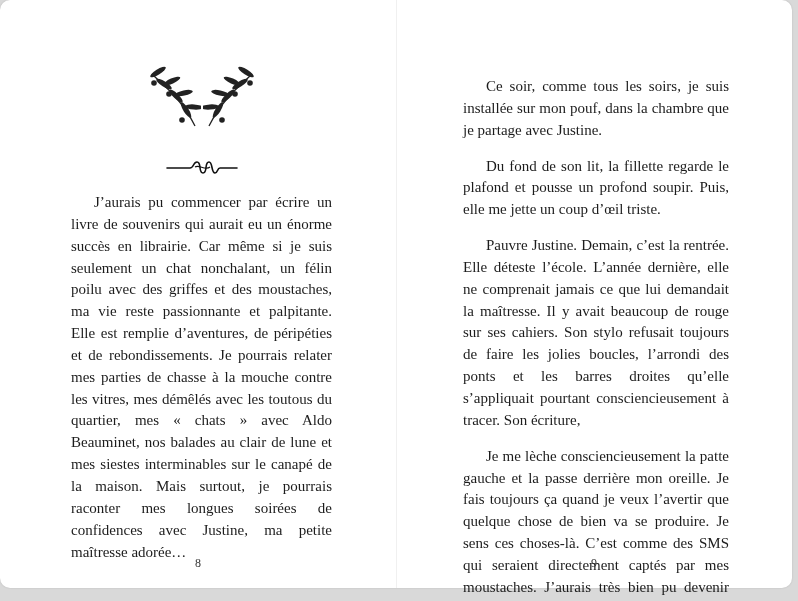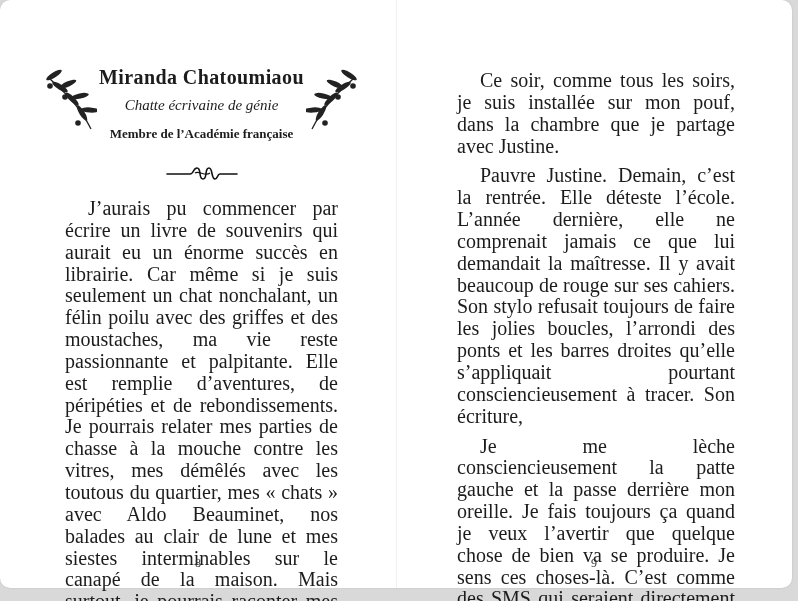--- a/index.html
+++ b/index.html
@@ -50,22 +50,22 @@
   }
 
   .divider{
     text-align:center;
     margin:22px 0 16px 0;
     line-height:0;
   }
 
   
   .body-text p{
-    margin:8px;
-    font-size:20px;
+    margin:14px;
+    font-size:15px;
     line-height:21.85px;
     text-align:justify;
     text-indent:23px;
     hyphens:auto;
     -webkit-hyphens:auto;
   }
   .page-number{
     position:absolute;bottom:17px;left:0;right:0;
     text-align:center;font-size:12px;color:#333;
   }
@@ -90,25 +90,20 @@
             <ellipse class="leaf" cx="29" cy="30" rx="9" ry="2.6" transform="rotate(44 29 30)"></ellipse>
             <ellipse class="leaf" cx="37" cy="27" rx="9" ry="2.6" transform="rotate(-12 37 27)"></ellipse>
             <ellipse class="leaf" cx="39" cy="44" rx="9" ry="2.6" transform="rotate(58 39 44)"></ellipse>
             <ellipse class="leaf" cx="47" cy="41" rx="9" ry="2.6" transform="rotate(4 47 41)"></ellipse>
             <circle class="berry" cx="7" cy="17" r="2.8"></circle>
             <circle class="berry" cx="22" cy="28" r="2.8"></circle>
             <circle class="berry" cx="35" cy="54" r="2.8"></circle>
           </svg>
         </div>
 
-        <div class="header-text">
-          <h1 class="author-name">Miranda Chatoumiaou</h1>
-          <div class="author-subtitle">Chatte écrivaine de génie</div>
-          <div class="author-affiliation">Membre de l’Académie française</div>
-        </div>
 
         <div class="branch branch-right">
           <svg width="54" height="66" viewBox="0 0 54 66" aria-hidden="true">
             <path class="ink" d="M5 8 C 17 20, 34 32, 48 60"></path>
             <ellipse class="leaf" cx="11" cy="6" rx="9" ry="2.6" transform="rotate(-32 11 6)"></ellipse>
             <ellipse class="leaf" cx="17" cy="18" rx="9" ry="2.6" transform="rotate(32 17 18)"></ellipse>
             <ellipse class="leaf" cx="25" cy="15" rx="9" ry="2.6" transform="rotate(-24 25 15)"></ellipse>
             <ellipse class="leaf" cx="29" cy="30" rx="9" ry="2.6" transform="rotate(44 29 30)"></ellipse>
             <ellipse class="leaf" cx="37" cy="27" rx="9" ry="2.6" transform="rotate(-12 37 27)"></ellipse>
             <ellipse class="leaf" cx="39" cy="44" rx="9" ry="2.6" transform="rotate(58 39 44)"></ellipse>
@@ -130,20 +125,21 @@
       <div class="body-text">
         <p>J’aurais pu commencer par écrire un livre de souvenirs qui aurait eu un énorme succès en librairie. Car même si je suis seulement un chat nonchalant, un félin poilu avec des griffes et des moustaches, ma vie reste passionnante et palpitante. Elle est remplie d’aventures, de péripéties et de rebondissements. Je pourrais relater mes parties de chasse à la mouche contre les vitres, mes démêlés avec les toutous du quartier, mes « chats » avec Aldo Beauminet, nos balades au clair de lune et mes siestes interminables sur le canapé de la maison. Mais surtout, je pourrais raconter mes longues soirées de confidences avec Justine, ma petite maîtresse adorée…</p>
       </div>
 
       <div class="page-number">8</div>
     </div>
 
     <div class="page page-right">
       <div class="body-text">
         <p>Ce soir, comme tous les soirs, je suis installée sur mon pouf, dans la chambre que je partage avec Justine.</p>
+        <p>Du fond de son lit, la fillette regarde le plafond et pousse un profond soupir. Puis, elle me jette un coup d’œil triste.</p>
         <p>Pauvre Justine. Demain, c’est la rentrée. Elle déteste l’école. L’année dernière, elle ne comprenait jamais ce que lui demandait la maîtresse. Il y avait beaucoup de rouge sur ses cahiers. Son stylo refusait toujours de faire les jolies boucles, l’arrondi des ponts et les barres droites qu’elle s’appliquait pourtant consciencieusement à tracer. Son écriture,</p>
         <p>Je me lèche consciencieusement la patte gauche et la passe derrière mon oreille. Je fais toujours ça quand je veux l’avertir que quelque chose de bien va se produire. Je sens ces choses-là. C’est comme des SMS qui seraient directement captés par mes moustaches. J’aurais très bien pu devenir une voyante célèbre. J’aurais prédit avec succès l’avenir aux grandes stars du show-biz…</p>
       </div>
 
       <div class="page-number">9</div>
     </div>
 
     <div class="gutter"></div>
   </div>
 </div>

